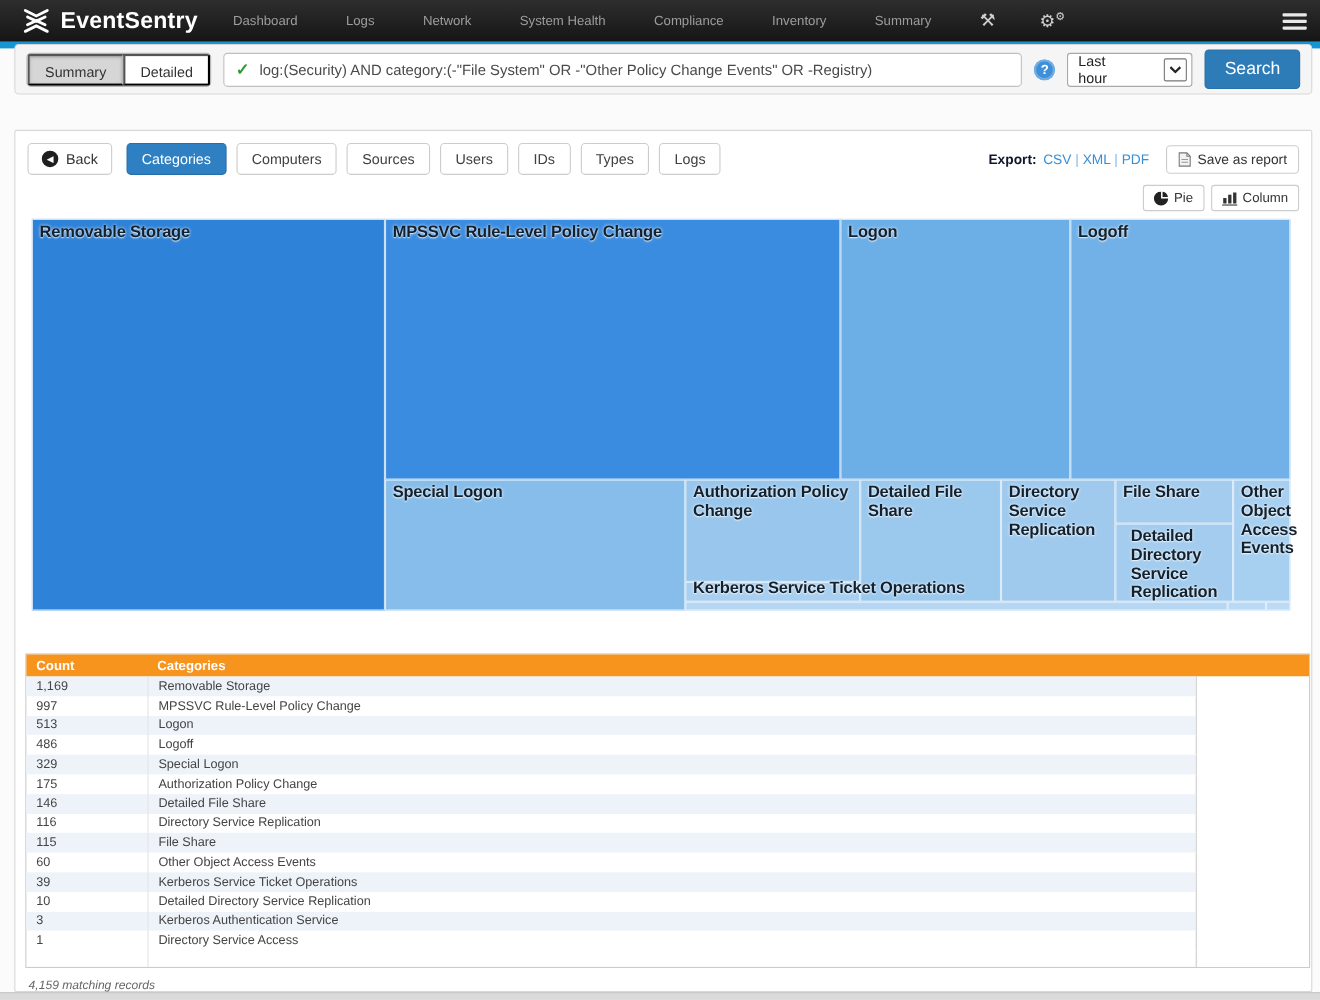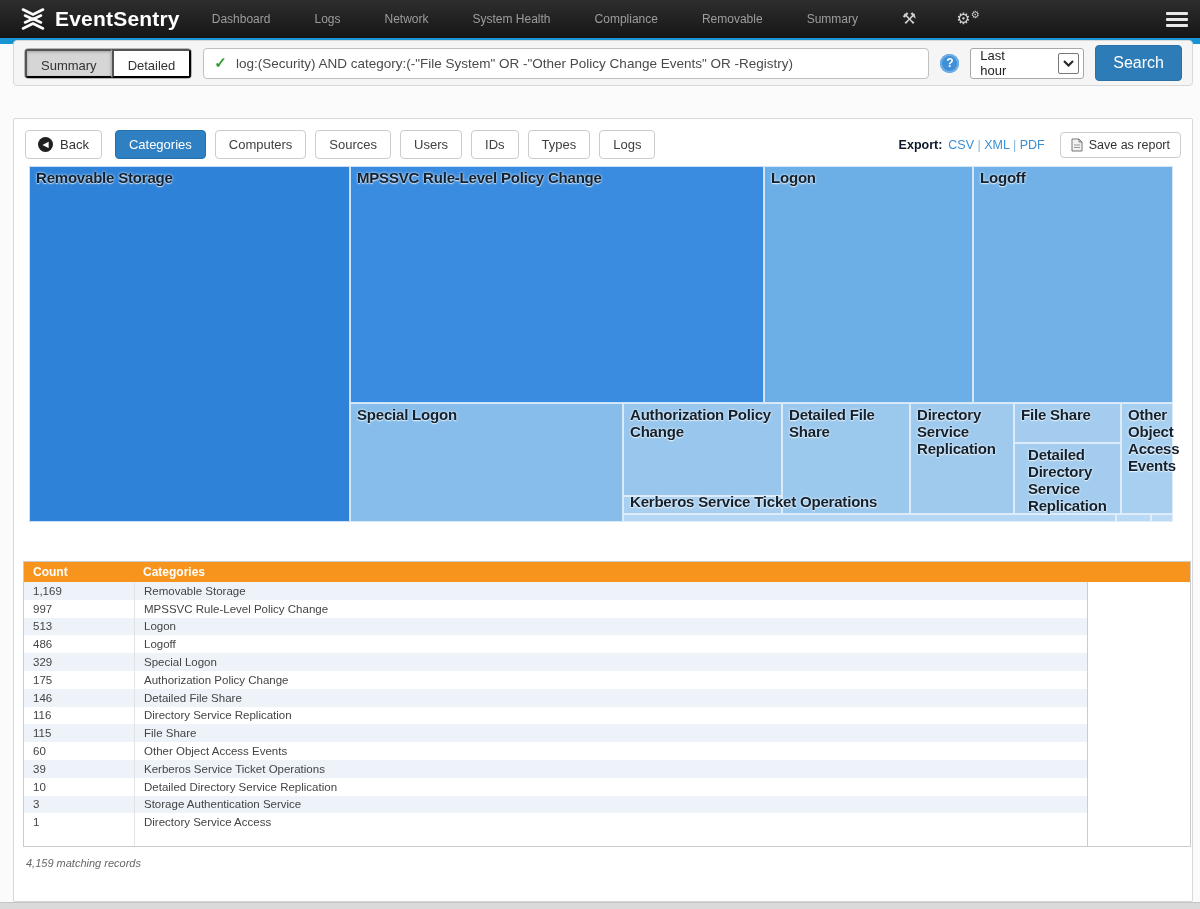--- a/index.html
+++ b/index.html
@@ -97,21 +97,21 @@
       </svg>
     </span>
     <span class="brand-text">EventSentry</span>
   </div>
   <div class="nav-menu">
       <span class="nav-item">Dashboard</span>
       <span class="nav-item">Logs</span>
       <span class="nav-item">Network</span>
       <span class="nav-item">System Health</span>
       <span class="nav-item">Compliance</span>
-      <span class="nav-item">Removable</span>
+      <span class="nav-item">Inventory</span>
       <span class="nav-item">Summary</span>
     </div>
   <div class="nav-menu" style="margin-left:44px; gap:40px;">
     <span class="nav-tool">⚒</span>
     <span class="nav-tool">⚙<span style="font-size:10px; vertical-align:super;">⚙</span></span>
   </div>
   <div class="hamburger">
     <span></span>
       <span></span>
       <span></span>
@@ -165,20 +165,42 @@
             <path d="M8,1 v3 h3" fill="none" stroke="#777" stroke-width="1"></path>
             <line x1="3" y1="7" x2="9" y2="7" stroke="#999" stroke-width="1"></line>
             <line x1="3" y1="9.5" x2="9" y2="9.5" stroke="#999" stroke-width="1"></line>
           </svg>
         </span>
         <span>Save as report</span>
       </button>
     </div>
   </div>
 
+  <div class="chart-toolbar">
+    <button class="mini-btn">
+      <span style="display:flex;">
+        <svg width="13" height="13" viewBox="0 0 14 14">
+          <path d="M7,7 L7,0 A7,7 0 1 0 14,7 z" fill="#222"></path>
+          <path d="M8.5,5.5 L8.5,0.2 A7,7 0 0 1 13.8,5.5 z" fill="#222"></path>
+        </svg>
+      </span>
+      <span>Pie</span>
+    </button>
+    <button class="mini-btn">
+      <span style="display:flex;">
+        <svg width="14" height="13" viewBox="0 0 14 13">
+          <rect x="1" y="6" width="3" height="5" fill="#333"></rect>
+          <rect x="5.5" y="3" width="3" height="8" fill="#333"></rect>
+          <rect x="10" y="1" width="3" height="10" fill="#333"></rect>
+          <line x1="0" y1="12.5" x2="14" y2="12.5" stroke="#333" stroke-width="1"></line>
+        </svg>
+      </span>
+      <span>Column</span>
+    </button>
+  </div>
 
   <div class="treemap" id="treemap">
       <div class="tm-cell" style="left: 0px; top: 0px; width: 321px; height: 356px; background: rgb(46, 130, 216);">
         <div class="tm-label">Removable Storage</div>
       </div>
       <div class="tm-cell" style="left: 321px; top: 0px; width: 414px; height: 237px; background: rgb(58, 140, 224);">
         <div class="tm-label">MPSSVC Rule-Level Policy Change</div>
       </div>
       <div class="tm-cell" style="left: 735px; top: 0px; width: 209px; height: 237px; background: rgb(108, 174, 230);">
         <div class="tm-label">Logon</div>
@@ -277,21 +299,21 @@
           <div class="gc-b">Kerberos Service Ticket Operations</div>
           <div class="gc-c"></div>
         </div>
         <div class="grid-row">
           <div class="gc-a">10</div>
           <div class="gc-b">Detailed Directory Service Replication</div>
           <div class="gc-c"></div>
         </div>
         <div class="grid-row odd">
           <div class="gc-a">3</div>
-          <div class="gc-b">Storage Authentication Service</div>
+          <div class="gc-b">Kerberos Authentication Service</div>
           <div class="gc-c"></div>
         </div>
         <div class="grid-row">
           <div class="gc-a">1</div>
           <div class="gc-b">Directory Service Access</div>
           <div class="gc-c"></div>
         </div>
       </div>
     <div class="grid-row grid-filler">
       <div class="gc-a"></div>

